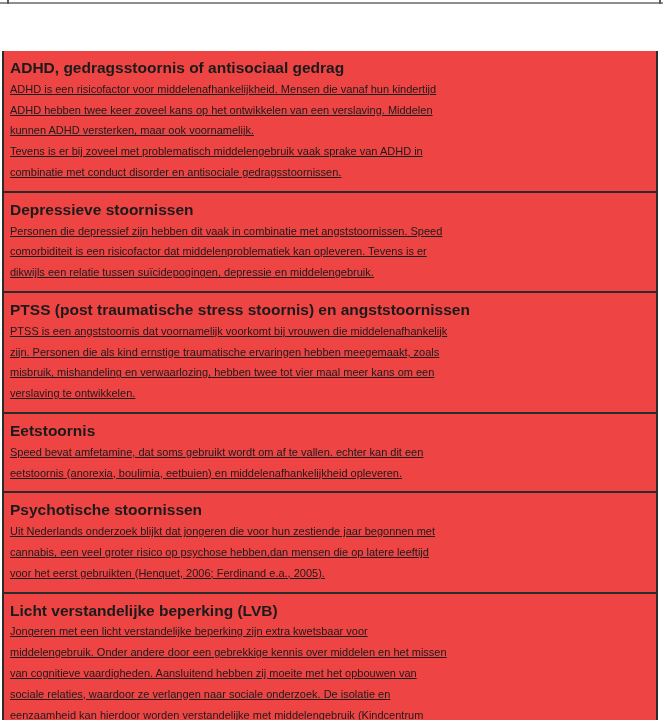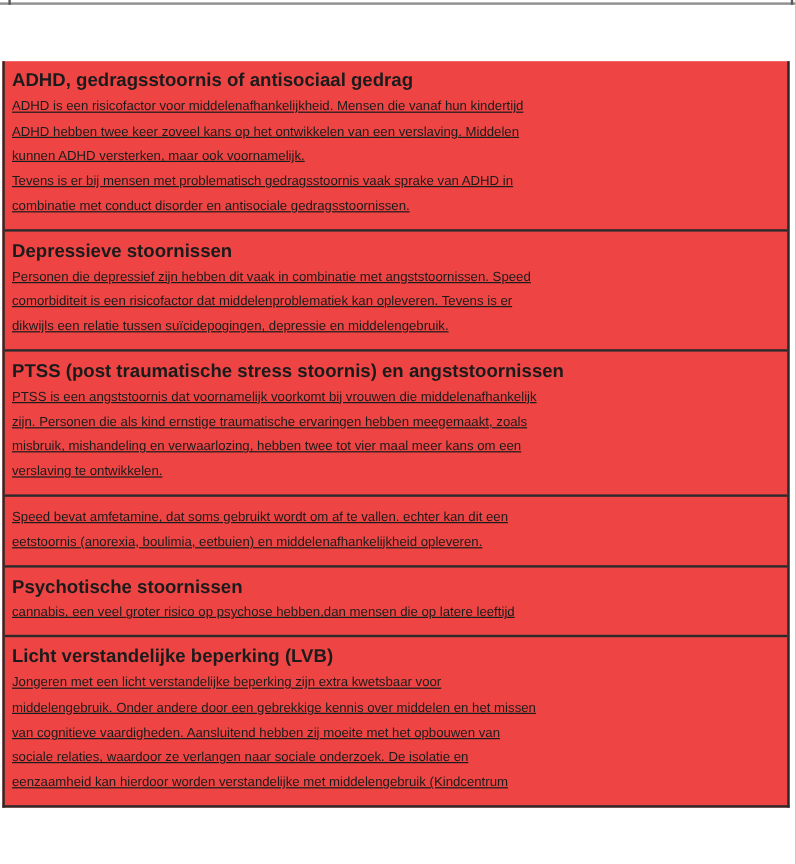--- a/index.html
+++ b/index.html
@@ -39,43 +39,46 @@
 <div class="top-rule"></div>
 <div class="tick tick-left"></div>
 <div class="tick tick-right"></div>
 
 <div class="comorbidity-table">
     <section class="row">
       <div class="title">ADHD, gedragsstoornis of antisociaal gedrag</div>
       <div class="ln">ADHD is een risicofactor voor middelenafhankelijkheid. Mensen die vanaf hun kindertijd</div>
       <div class="ln">ADHD hebben twee keer zoveel kans op het ontwikkelen van een verslaving. Middelen</div>
       <div class="ln">kunnen ADHD versterken, maar ook voornamelijk.</div>
-      <div class="ln">Tevens is er bij mensen met problematisch gedragsstoornis vaak sprake van ADHD in</div>
+      <div class="ln">Tevens is er bij zoveel met problematisch middelengebruik vaak sprake van ADHD in</div>
       <div class="ln">combinatie met conduct disorder en antisociale gedragsstoornissen.</div>
     </section>
     <section class="row">
       <div class="title">Depressieve stoornissen</div>
       <div class="ln">Personen die depressief zijn hebben dit vaak in combinatie met angststoornissen. Speed</div>
       <div class="ln">comorbiditeit is een risicofactor dat middelenproblematiek kan opleveren. Tevens is er</div>
       <div class="ln">dikwijls een relatie tussen suïcidepogingen, depressie en middelengebruik.</div>
     </section>
     <section class="row">
       <div class="title">PTSS (post traumatische stress stoornis) en angststoornissen</div>
       <div class="ln">PTSS is een angststoornis dat voornamelijk voorkomt bij vrouwen die middelenafhankelijk</div>
       <div class="ln">zijn. Personen die als kind ernstige traumatische ervaringen hebben meegemaakt, zoals</div>
       <div class="ln">misbruik, mishandeling en verwaarlozing, hebben twee tot vier maal meer kans om een</div>
       <div class="ln">verslaving te ontwikkelen.</div>
     </section>
     <section class="row">
+      <div class="title">Eetstoornis</div>
       <div class="ln">Speed bevat amfetamine, dat soms gebruikt wordt om af te vallen. echter kan dit een</div>
       <div class="ln">eetstoornis (anorexia, boulimia, eetbuien) en middelenafhankelijkheid opleveren.</div>
     </section>
     <section class="row">
       <div class="title">Psychotische stoornissen</div>
+      <div class="ln">Uit Nederlands onderzoek blijkt dat jongeren die voor hun zestiende jaar begonnen met</div>
       <div class="ln">cannabis, een veel groter risico op psychose hebben,dan mensen die op latere leeftijd</div>
+      <div class="ln">voor het eerst gebruikten (Henquet, 2006; Ferdinand e.a., 2005).</div>
     </section>
     <section class="row">
       <div class="title">Licht verstandelijke beperking (LVB)</div>
       <div class="ln">Jongeren met een licht verstandelijke beperking zijn extra kwetsbaar voor</div>
       <div class="ln">middelengebruik. Onder andere door een gebrekkige kennis over middelen en het missen</div>
       <div class="ln">van cognitieve vaardigheden. Aansluitend hebben zij moeite met het opbouwen van</div>
       <div class="ln">sociale relaties, waardoor ze verlangen naar sociale onderzoek. De isolatie en</div>
       <div class="ln">eenzaamheid kan hierdoor worden verstandelijke met middelengebruik (Kindcentrum</div>
     </section>
   </div>

